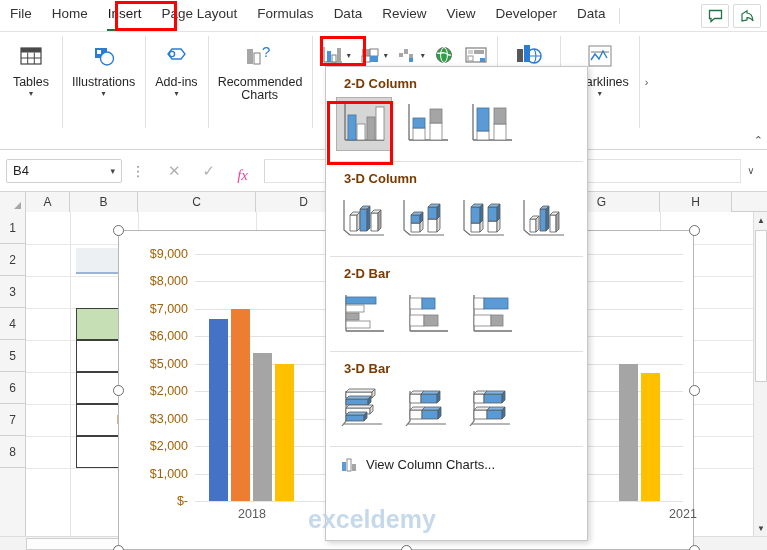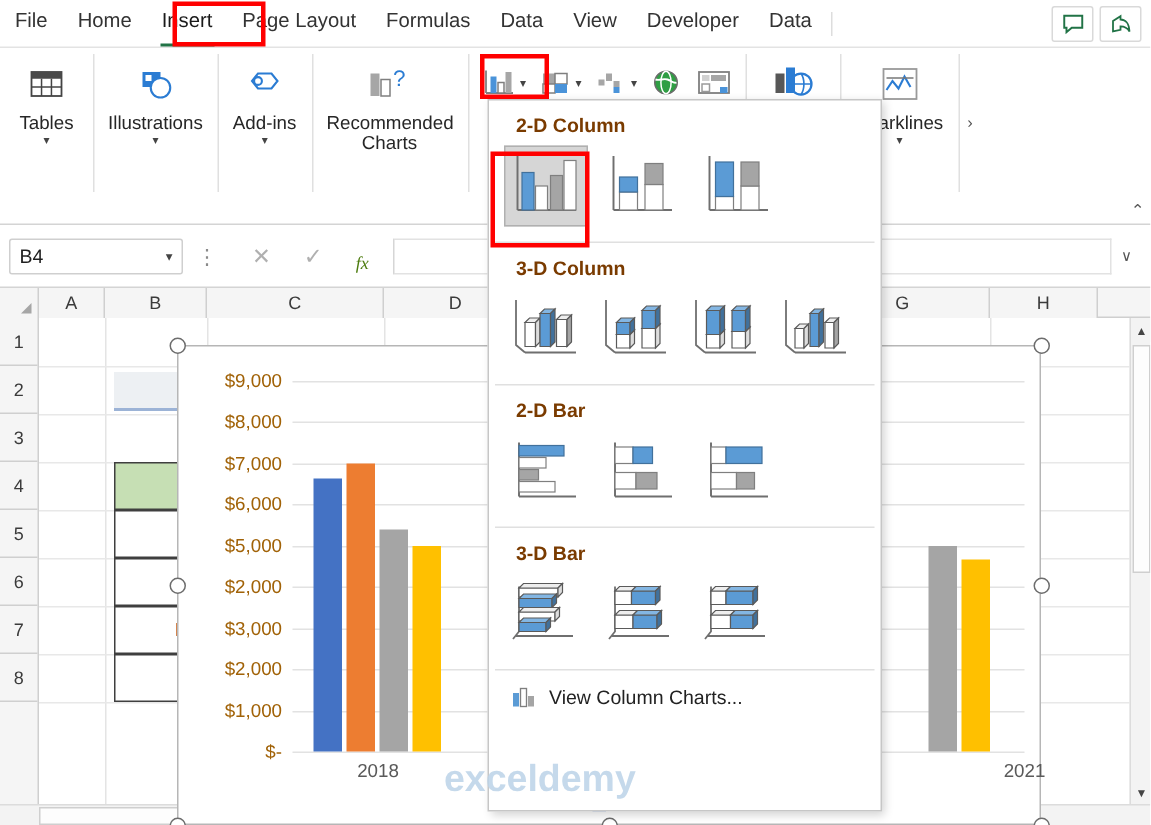--- a/index.html
+++ b/index.html
@@ -125,21 +125,21 @@
     border: 1px solid #cfcfcf; border-radius: 2px;
     background: #fff;
     display: flex; align-items: center; justify-content: space-between;
     padding: 0 6px; font-size: 13px; color: #1f1f1f;
   }
   .fbdots { color: #8a8a8a; font-size: 14px; padding: 0 9px; letter-spacing: 0; }
   .fbicons {
     display: flex; align-items: center; gap: 22px;
     padding: 0 14px; color: #b0b0b0; font-size: 15px;
   }
-  .fx { font-style: italic; font-family: "Liberation Serif", serif; font-size: 12px; color: #4d7c0f; margin-top: 10px;}
+  .fx { font-style: italic; font-family: "Liberation Serif", serif; font-size: 15px; color: #ec4899; margin-top: 10px;}
   .finput {
     flex: 1; height: 24px; border: 1px solid #e2e2e2; border-left: 1px solid #d6d6d6;
     background: #fff; margin-left: 2px; display: flex; align-items: center;
     justify-content: flex-end; padding-right: 6px;
     font-size: 11px; color: #555;
   }
 
   
   .gridwrap {
     position: absolute; top: 192px; left: 0;
@@ -263,38 +263,39 @@
     display: flex; align-items: center; justify-content: center;
     font-size: 8px; color: #444; background: #f3f3f3;
   }
   .hsb {
     position: absolute; left: 0; right: 0; bottom: 0; height: 14px;
     background: #f3f3f3; border-top: 1px solid #dcdcdc;
   }
   .hthumb { position: absolute; top: 1px; height: 12px; left: 26px; width: 196px; background:#fdfdfd; border:1px solid #cfcfcf;}
 
   .wmark {
-    position: absolute; left: 296px; top: 505px;
+    position: absolute; left: 308px; top: 505px;
     font-size: 25px; color: #bcd3e8; font-weight: bold;
     z-index: 55; pointer-events: none; opacity: .85;
     font-family: "Liberation Sans", sans-serif;
   }
 </style>
 </head>
 <body>
 
 <div id="app">
 
   <div class="tabbar">
     <div class="tab">File</div>
     <div class="tab">Home</div>
     <div class="tab active">Insert</div>
     <div class="tab">Page Layout</div>
     <div class="tab">Formulas</div>
     <div class="tab">Data</div>
+    <div class="tab">Review</div>
     <div class="tab">View</div>
     <div class="tab">Developer</div>
     <div class="tab">Data</div>
     <div class="tab-sep"></div>
     <div class="topright">
       <div class="ticon">
         <svg width="15" height="14" viewBox="0 0 15 14">
             <path d="M1.5 1.5h12v8h-7l-3.5 3v-3h-1.5z" fill="none" stroke="#217346" stroke-width="1.3"></path>
           </svg>
       </div>

